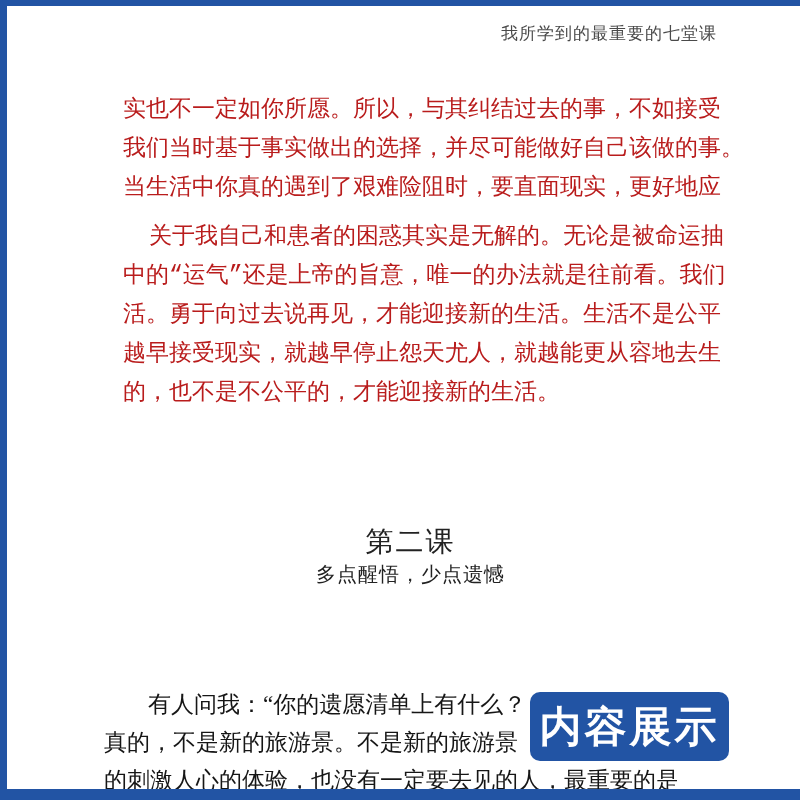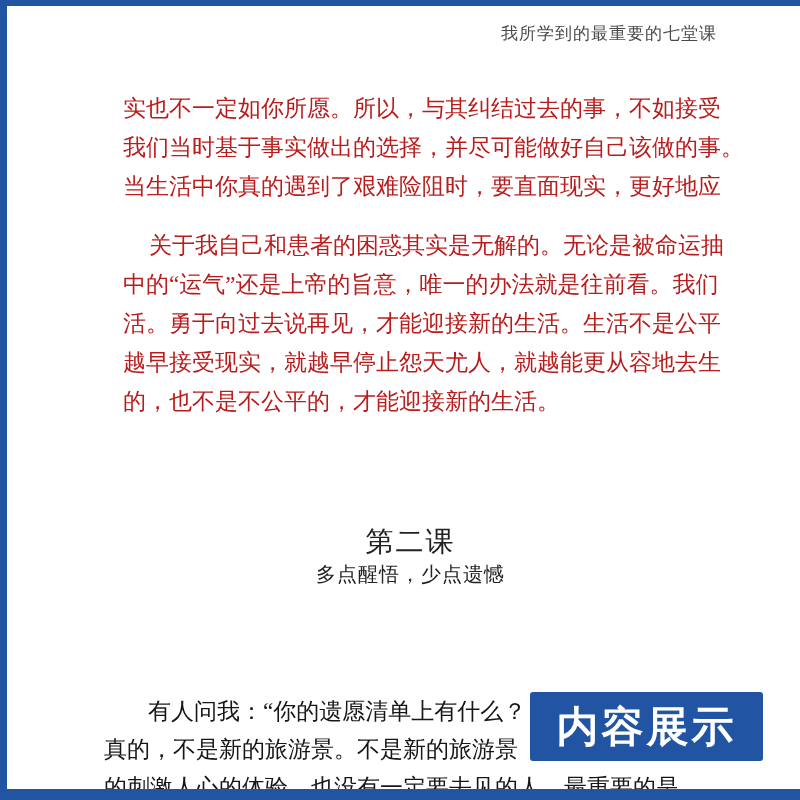--- a/index.html
+++ b/index.html
@@ -36,21 +36,21 @@
   .upper-block {
     position: absolute;
     left: 123px; top: 89px;
     width: 600px;
     font-size: 23px;
     line-height: 39px;
     color: #b91c1c;
     z-index: 1;
   }
   .upper-block .line { height: 39px; white-space: nowrap; }
-  .para-2 { margin-top: 20px; }
+  .para-2 { margin-top: 12px; font-family: Liberation Mono, monospace; }
   .para-2 .line:first-child { text-indent: 26px; }
   .chapter {
     position: absolute;
     left: 0; right: 0; top: 523px;
     text-align: center;
     font-family: "Liberation Sans", "DejaVu Sans", sans-serif;
     color: #222222;
     z-index: 1;
   }
   .chapter-title {
@@ -64,27 +64,27 @@
   .lower-block {
     position: absolute;
     left: 104px; top: 686px;
     width: 640px;
     font-size: 23px;
     line-height: 38px;
     color: #161616;
     z-index: 1;
   }
   .lower-block .line { height: 38px; white-space: nowrap; }
-  .lower-block .line-indent { text-indent: 44px; margin-top: 7px; }
+  .lower-block .line-indent { text-indent: 44px; }
   .badge {
     position: absolute;
     left: 530px; top: 692px;
-    width: 233px; height: 69px;
+    width: 199px; height: 69px;
     background: #2254a4;
-    border-radius: 3px;
+    border-radius: 10px;
     display: flex;
     align-items: center;
     justify-content: center;
     color: #ffffff;
     font-size: 42px;
     font-weight: bold;
     letter-spacing: 3px;
     font-family: "Liberation Serif", "DejaVu Serif", serif;
     z-index: 6;
   }

